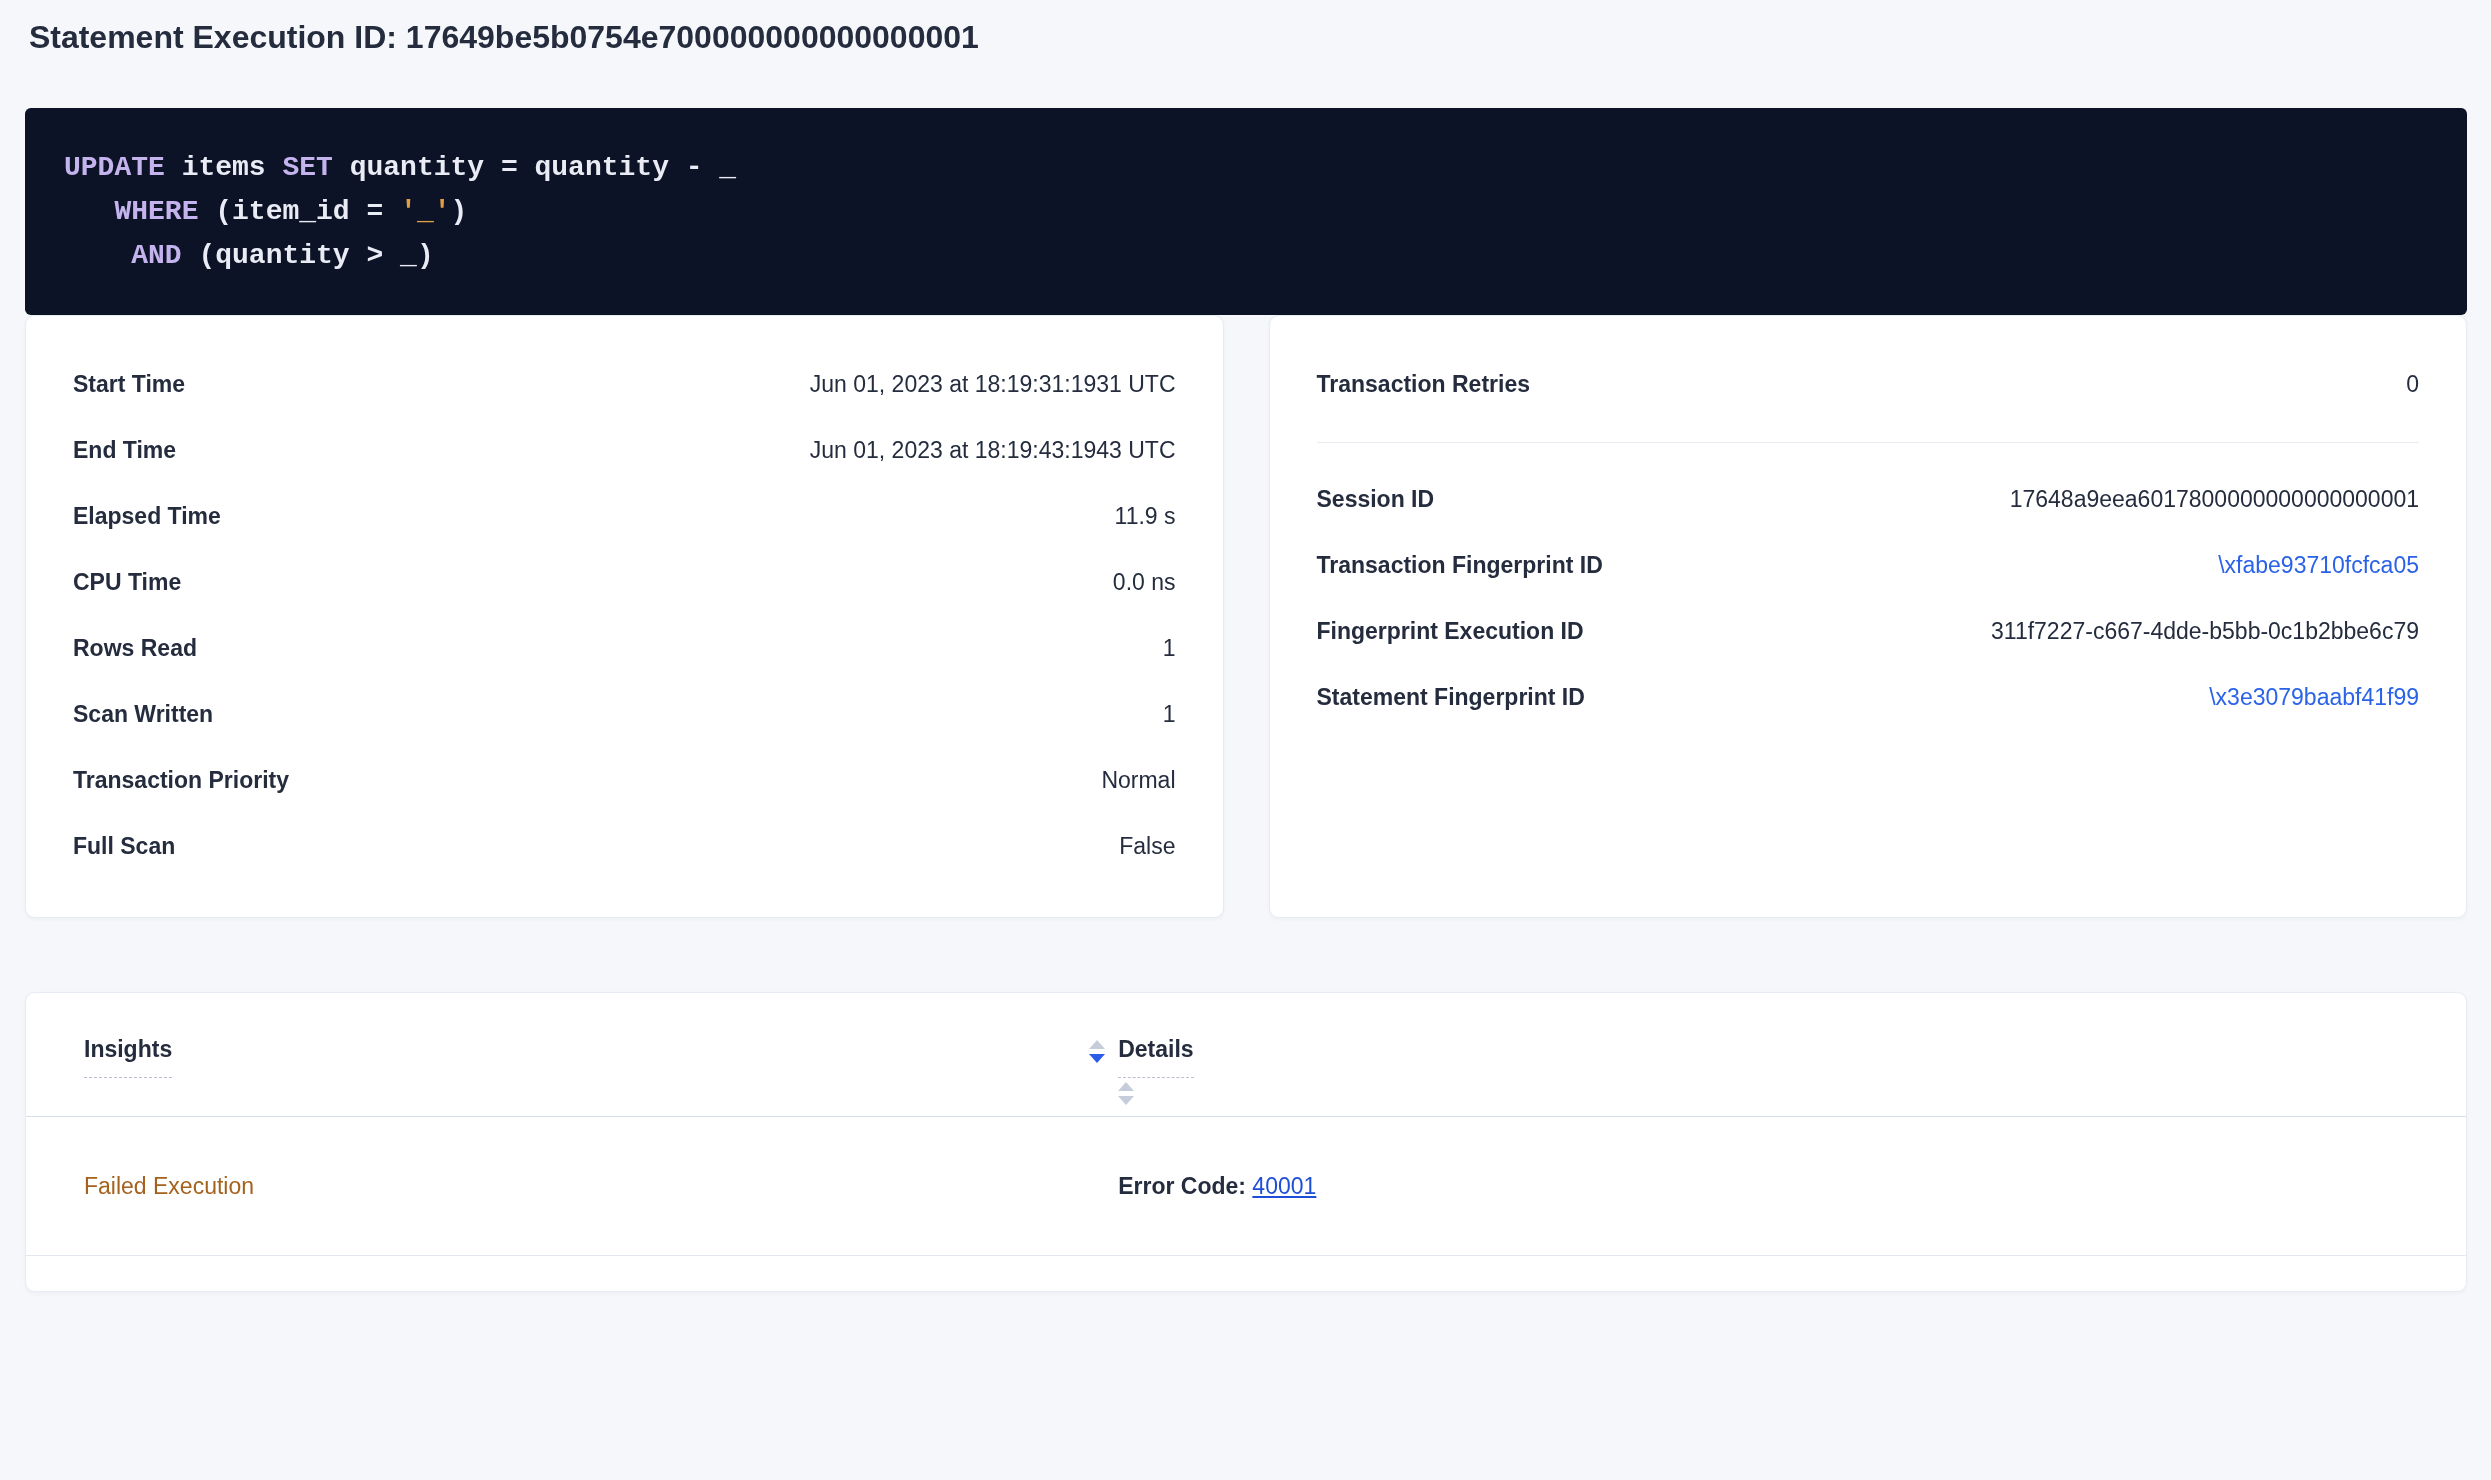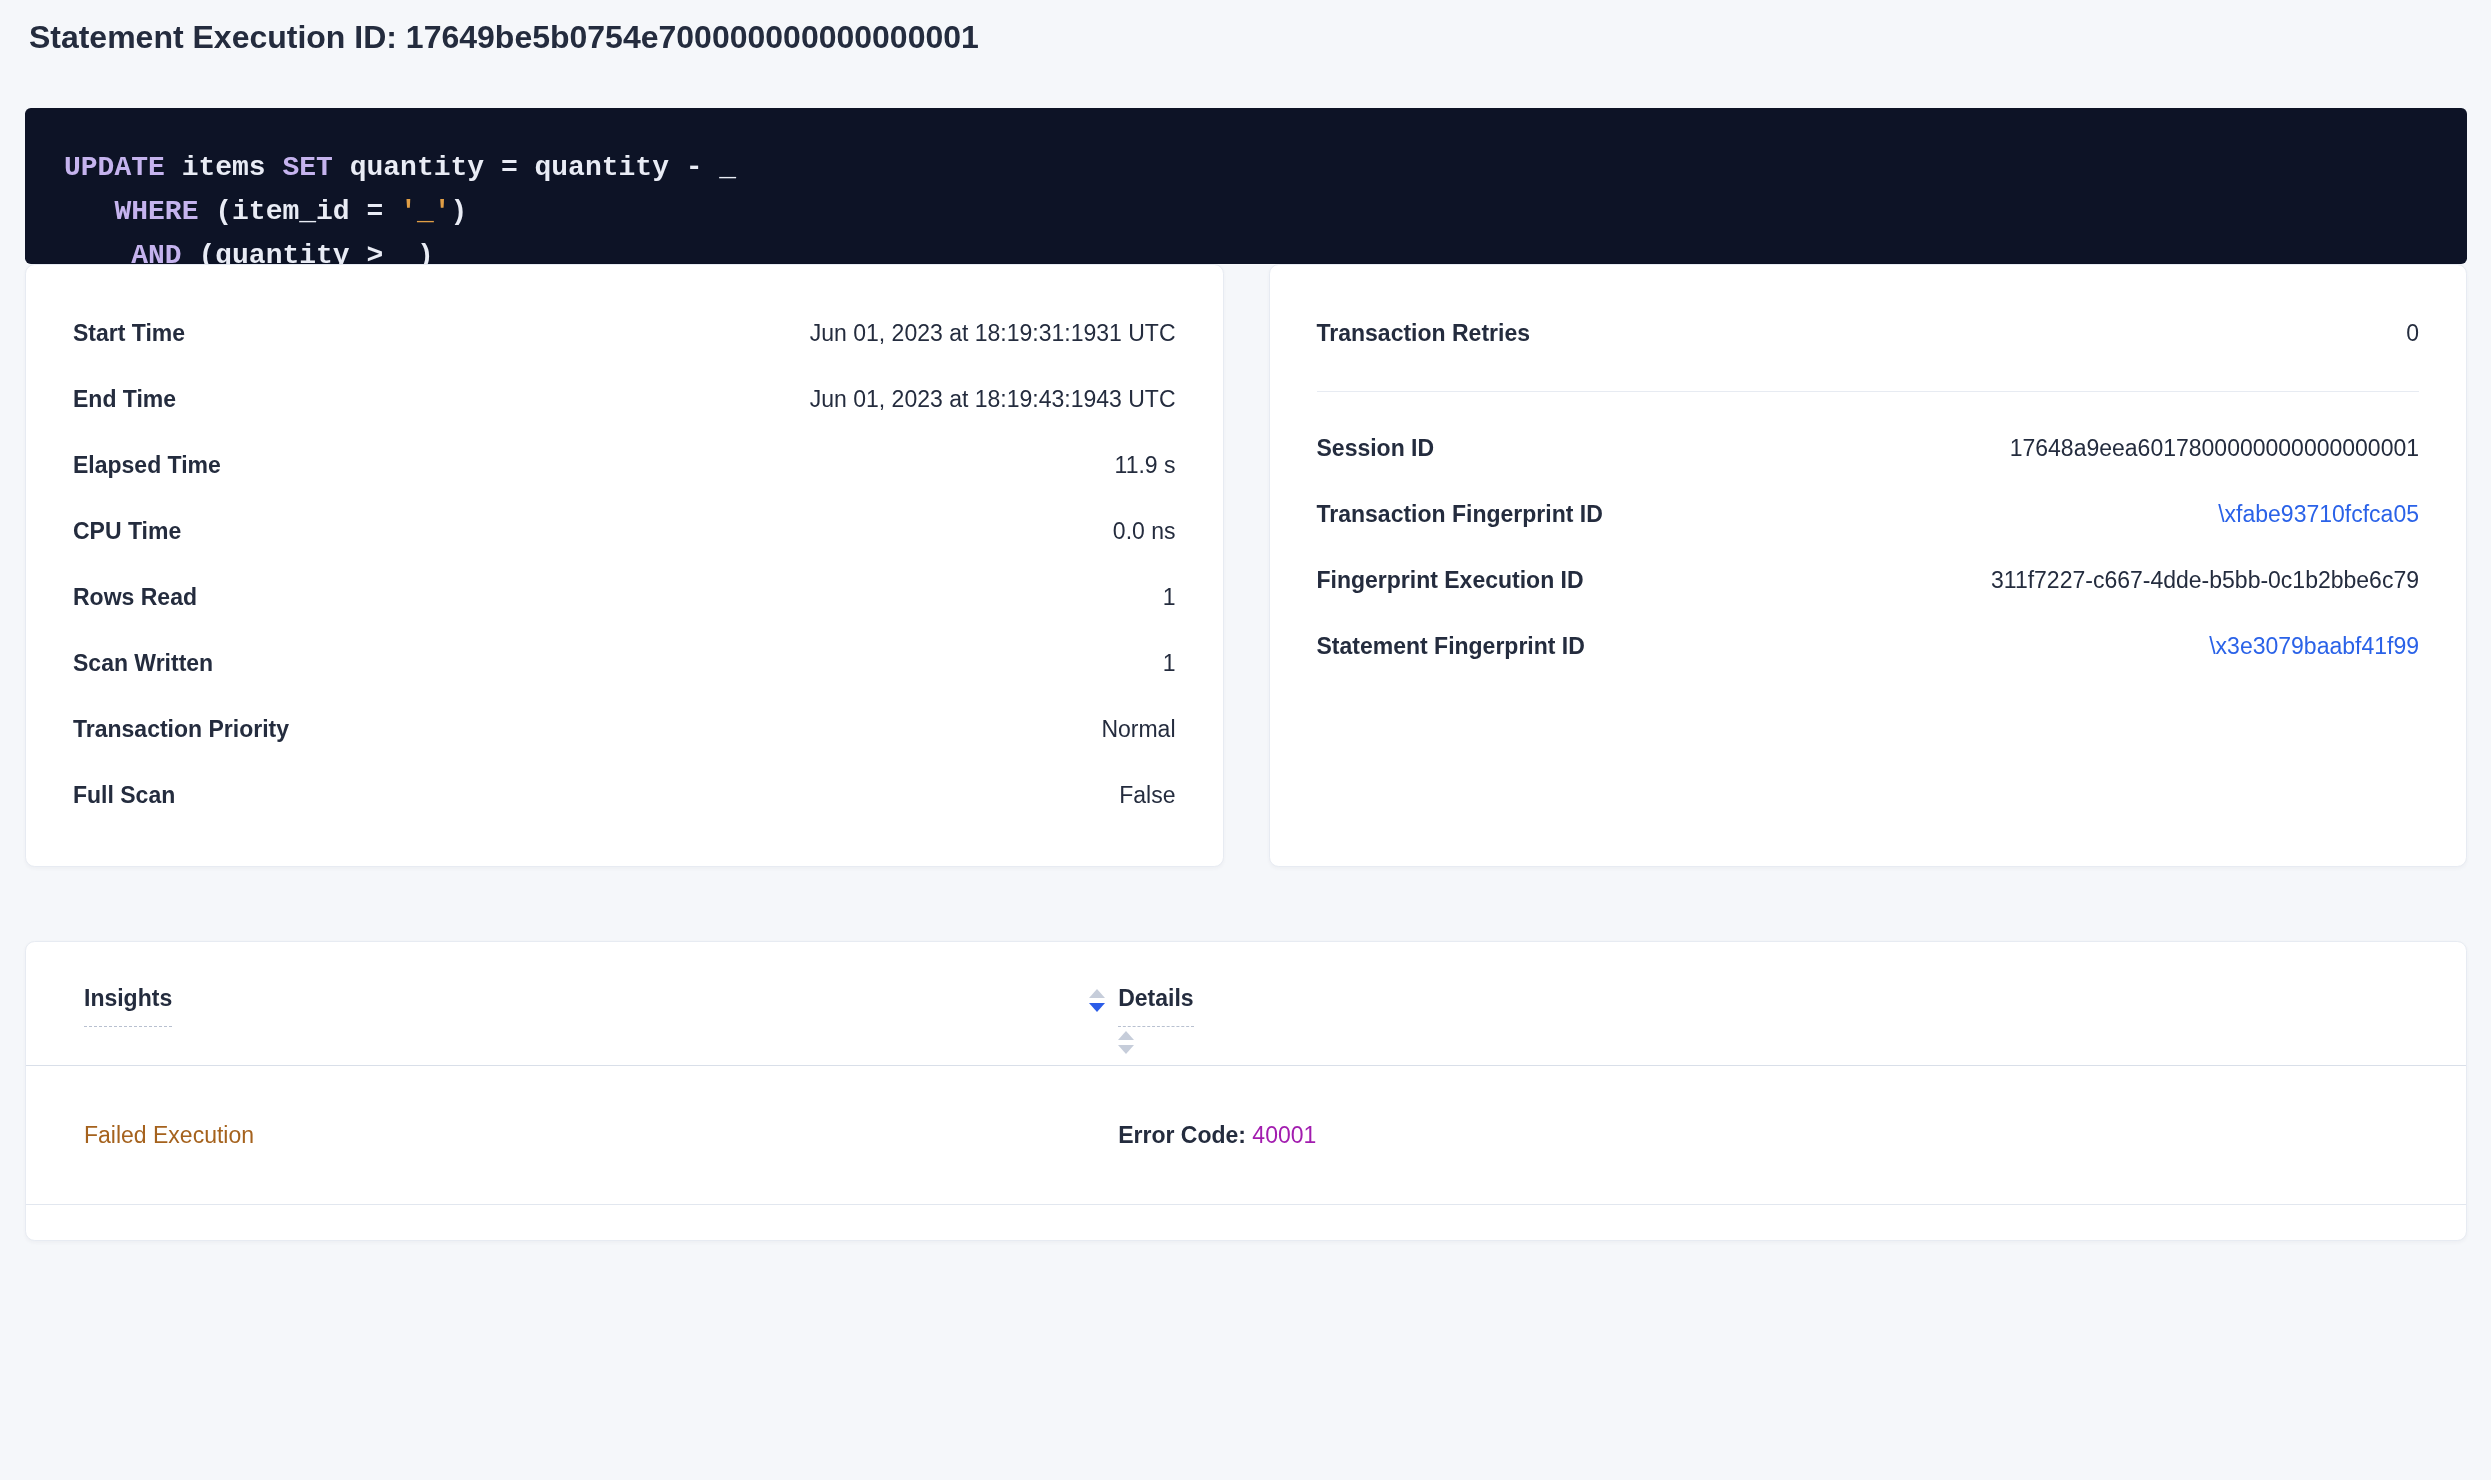--- a/index.html
+++ b/index.html
@@ -16,21 +16,21 @@
     margin: 21.3px 0 0 3.9px;
     font-size: 32px;
     line-height: 32px;
     font-weight: bold;
     color: #242c3e;
   }
 
   
   .code-block {
     margin-top: 55px;
-    height: 156px;
+    height: 207px;
     background: #0d1326;
     border-radius: 5.8px;
     padding: 38px 39px;
     font-family: "Liberation Mono", "DejaVu Sans Mono", monospace;
     font-size: 28px;
     font-weight: bold;
     line-height: 44px;
     color: #e9ecf5;
   }
   .code-line { white-space: pre; }
@@ -120,21 +120,21 @@
 
   .t-row {
     display: flex;
     align-items: center;
     padding: 56px 58px 55px 58px;
     border-bottom: 1px solid #e2e7ef;
     font-size: 23px;
   }
   .insight-warning { color: #a5621d; }
   .detail-label { font-weight: bold; color: #242c3e; }
-  .detail-value { color: #a21caf; }
+  .detail-value { color: #1d4ed8; text-decoration: underline; }
 </style>
 </head>
 <body>
 
 <div class="page">
 
   <h1 class="page-title">Statement Execution ID: 17649be5b0754e700000000000000001</h1>
 
   <div class="code-block">
     <div class="code-line"><span class="kw">UPDATE</span><span> items </span><span class="kw">SET</span><span> quantity = quantity - _</span></div>

